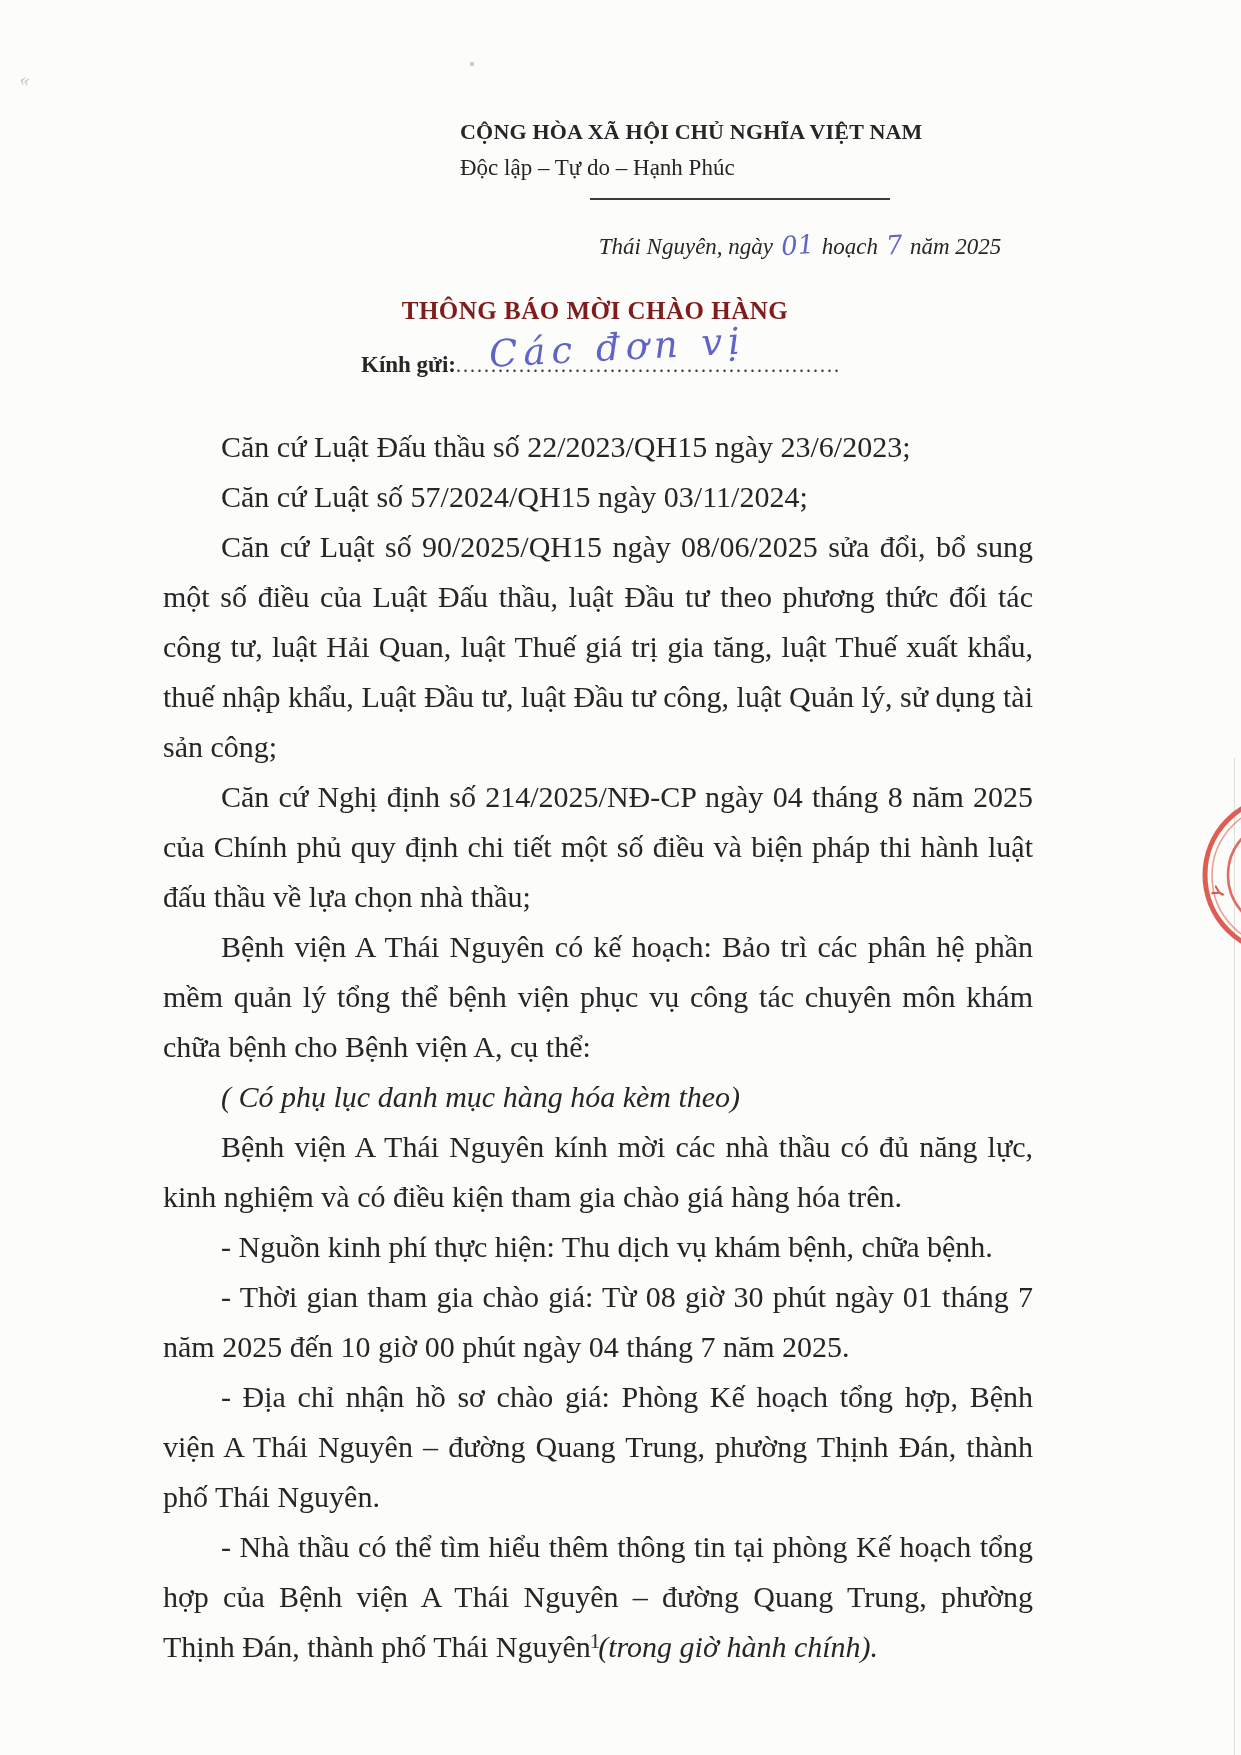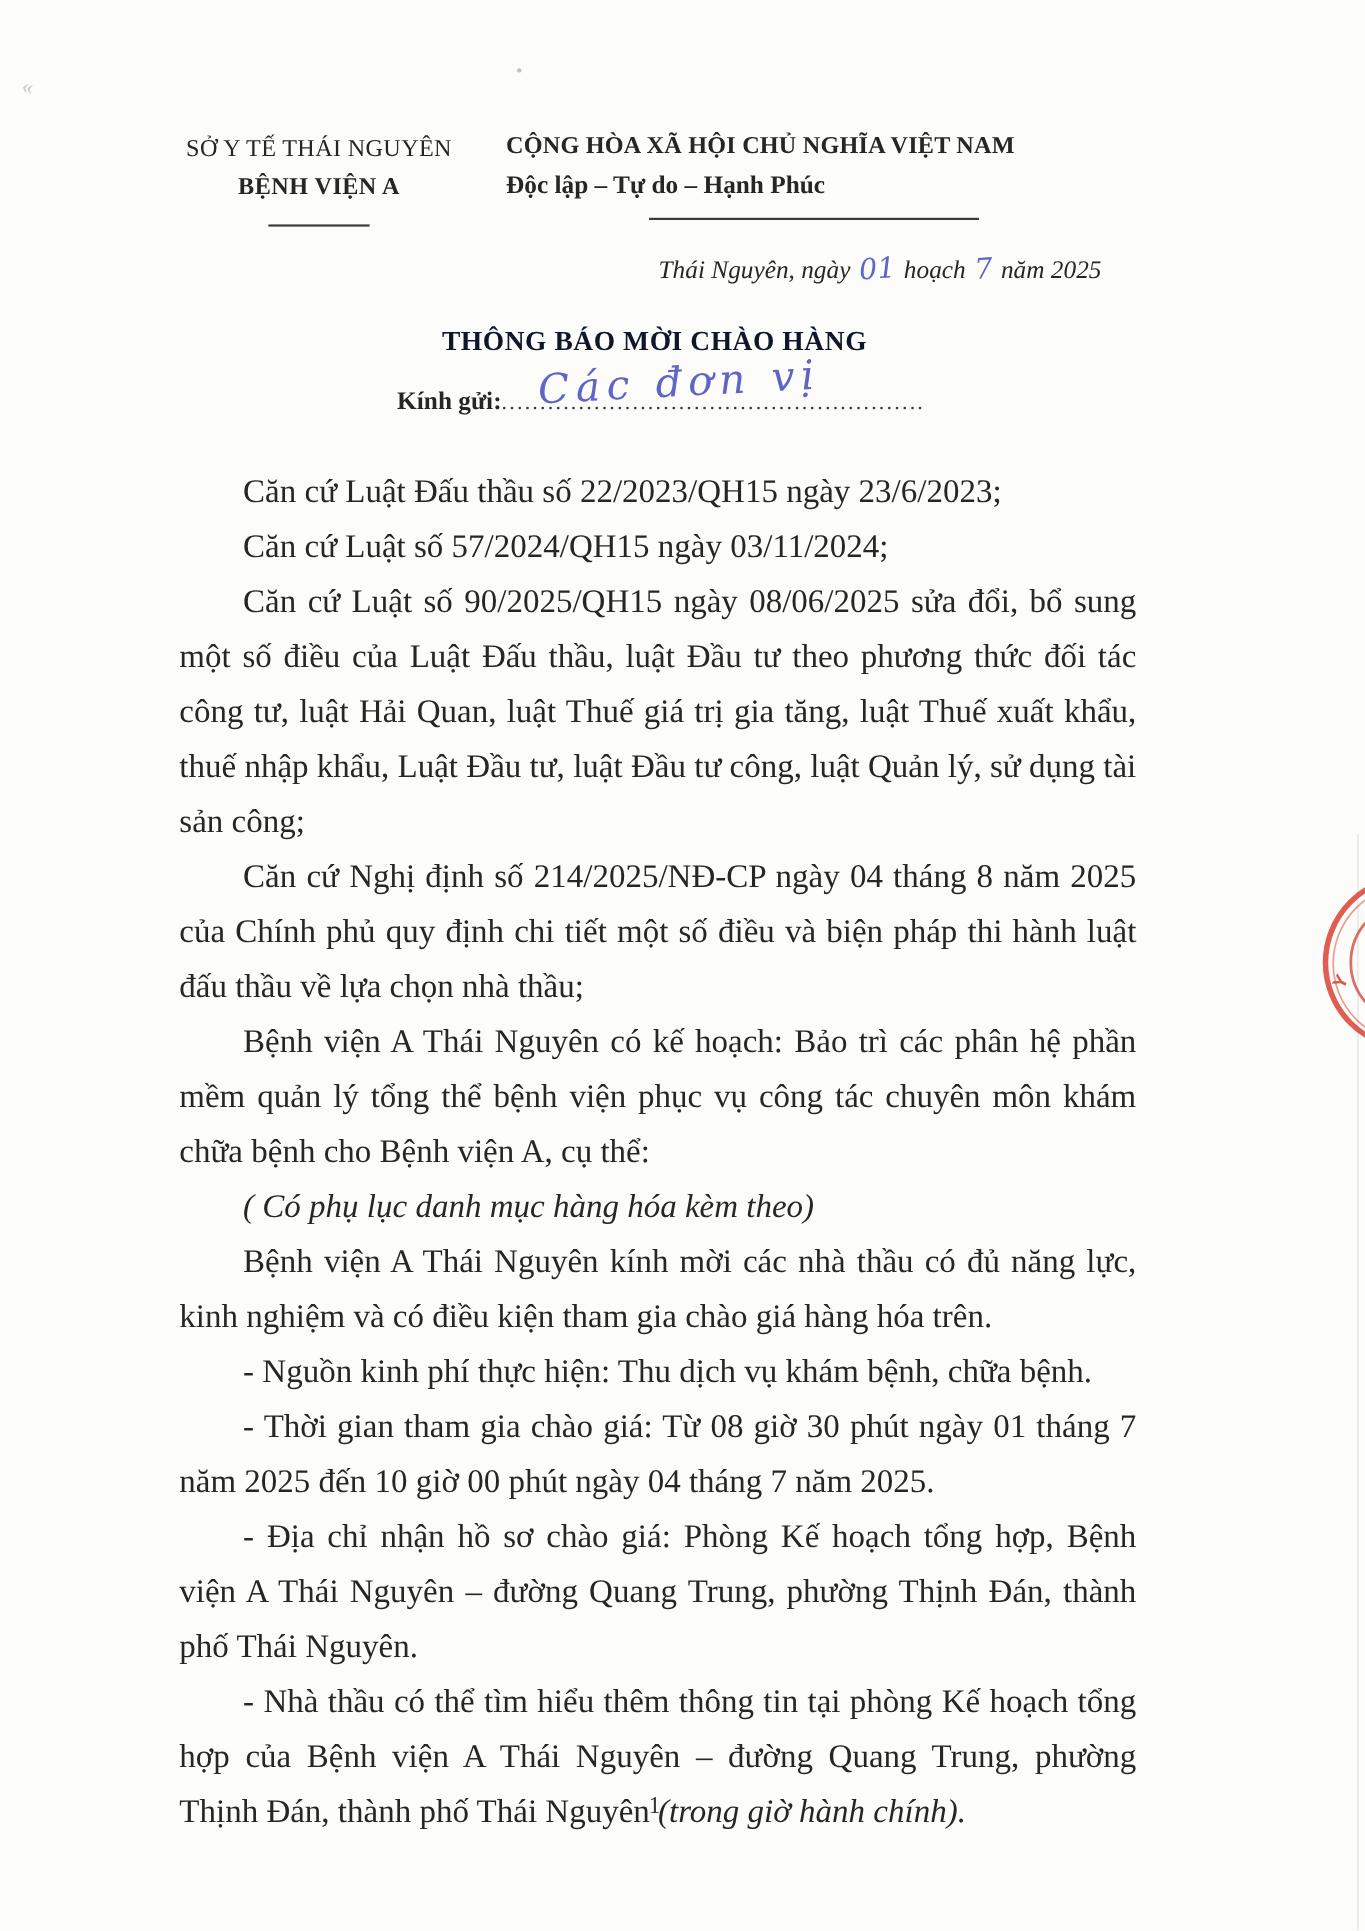--- a/index.html
+++ b/index.html
@@ -11,36 +11,36 @@
     font-family:"Liberation Serif", serif;
     color:#262626;
   }
   
   .org-block{position:absolute;left:140px;top:118px;width:300px;text-align:center;line-height:34px;}
   .org-line1{font-size:22px;letter-spacing:.3px;}
   .org-line2{font-size:22px;font-weight:bold;letter-spacing:.4px;}
   .org-underline{width:92px;border-top:2px solid #3c3c3c;margin:18px auto 0 auto;}
   .national-block{position:absolute;left:460px;top:114px;width:560px;text-align:left;line-height:36px;}
   .nat-line1{font-size:22px;font-weight:bold;letter-spacing:.2px;}
-  .nat-line2{font-size:23px;font-weight:bold;}
+  .nat-line2{font-size:23px;font-weight:normal;}
   .nat-underline{width:300px;border-top:2px solid #3c3c3c;margin:12px auto 0 auto;}
   .dateline{
     position:absolute;left:560px;top:230px;width:480px;text-align:center;
     font-style:italic;font-size:23px;white-space:nowrap;
   }
   .hand{
     font-family:"DejaVu Serif", serif;
     font-style:italic;
     color:#6064c6;
     display:inline-block;
   }
   .hand-day,.hand-month{font-size:26px;transform:rotate(-4deg);margin:0 2px;}
   .doc-title{
     position:absolute;left:0;top:297px;width:1190px;text-align:center;
-    font-size:25px;font-weight:bold;letter-spacing:.5px;color:#0f172a;
+    font-size:25px;font-weight:bold;letter-spacing:.5px;color:#7f1d1d;
   }
   .salutation{position:absolute;left:345px;top:352px;font-size:23px;white-space:nowrap;margin-left:16px;}
   .salutation-label{font-weight:bold;}
   .dotted-leader{letter-spacing:2px;color:#3a3a3a;font-size:20px;}
   .hand-recipient{
     position:absolute;left:128px;top:-26px;
     font-size:37px;letter-spacing:6px;
     transform:rotate(-3deg);
     white-space:nowrap;
   }
@@ -65,25 +65,20 @@
 </style>
 </head>
 <body>
 
 <div class="page">
 
   <span class="artifact-mark">«</span>
   <span class="artifact-dot"></span>
   <span class="fold-line"></span>
 
-  <div class="org-block">
-    <div class="org-line1">SỞ Y TẾ THÁI NGUYÊN</div>
-    <div class="org-line2">BỆNH VIỆN A</div>
-    <div class="org-underline"></div>
-  </div>
 
   <div class="national-block">
     <div class="nat-line1">CỘNG HÒA XÃ HỘI CHỦ NGHĨA VIỆT NAM</div>
     <div class="nat-line2">Độc lập – Tự do – Hạnh Phúc</div>
     <div class="nat-underline"></div>
   </div>
 
   <div class="dateline">
     <span>Thái Nguyên, ngày </span><span class="hand hand-day">01</span><span> hoạch </span><span class="hand hand-month">7</span><span> năm 2025</span>
   </div>

